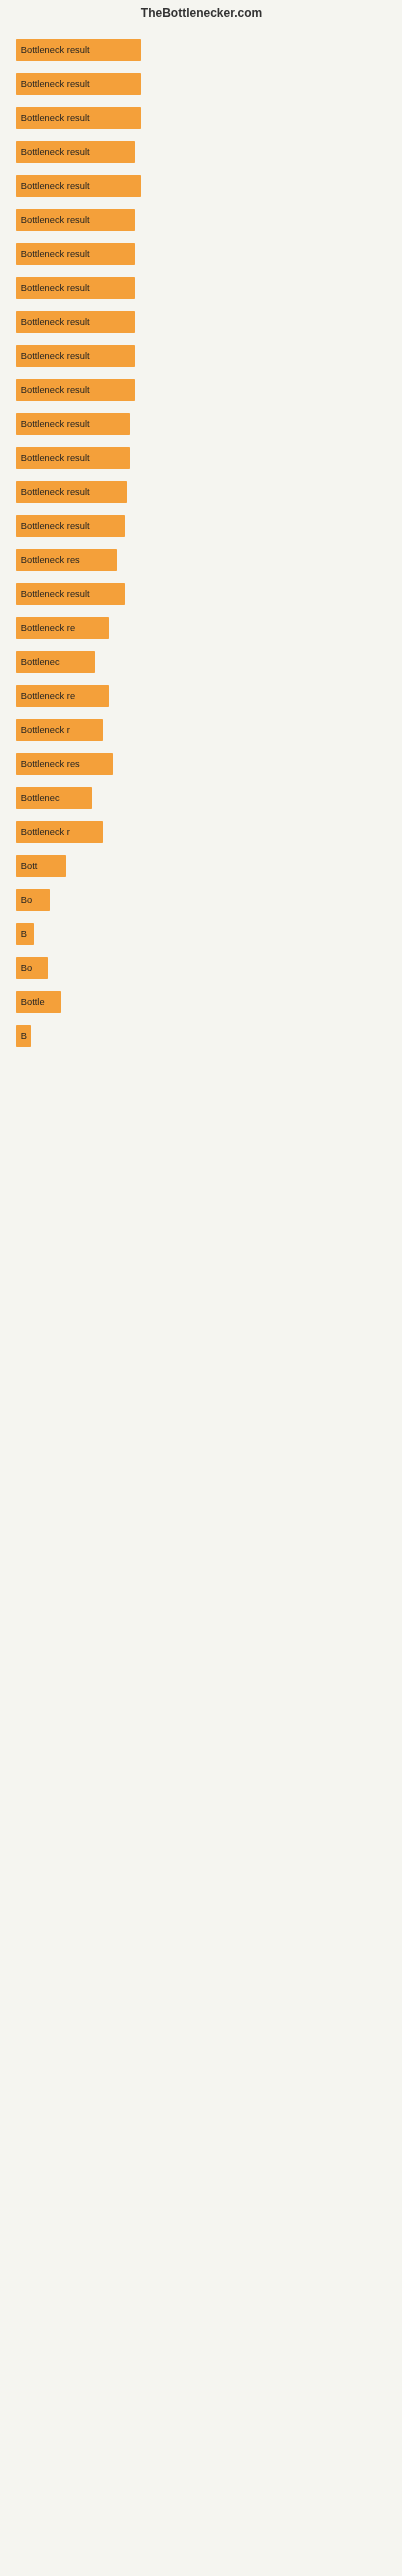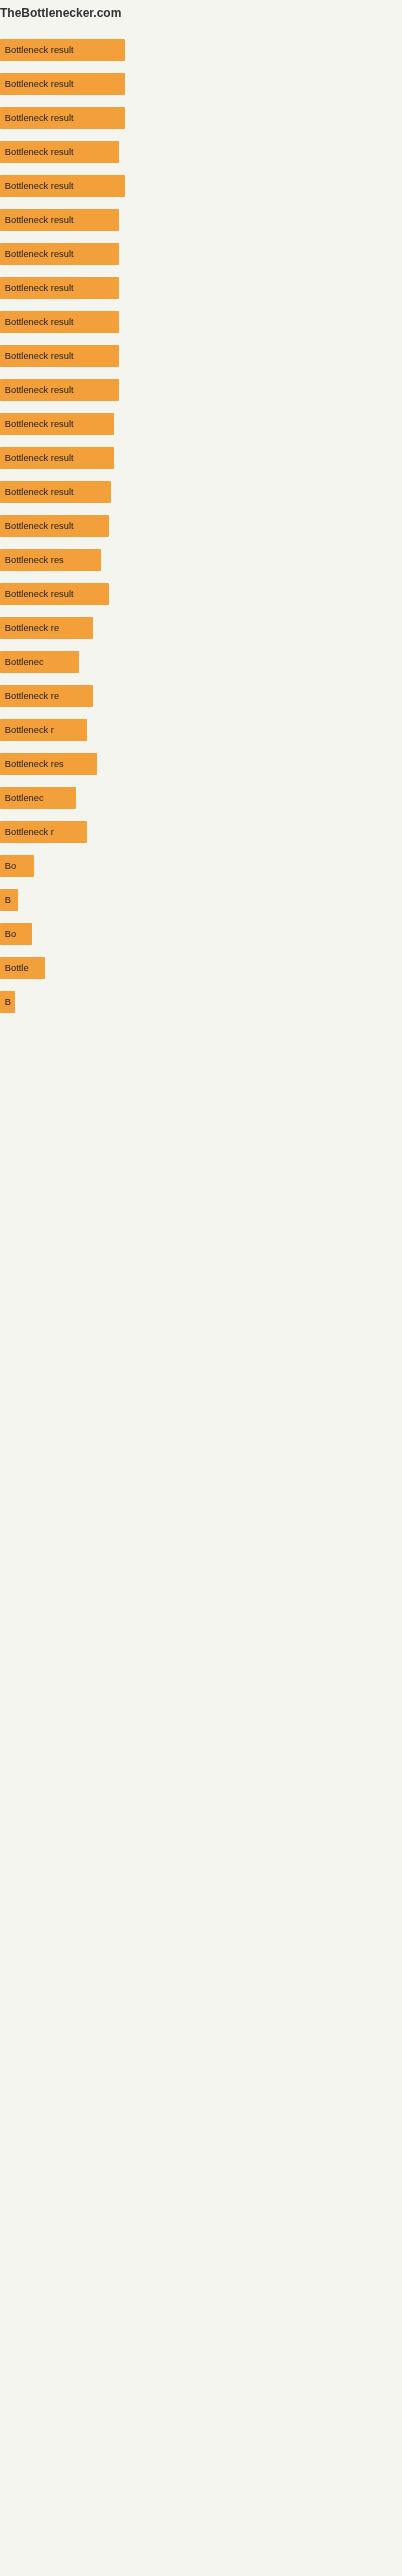--- a/index.html
+++ b/index.html
@@ -8,28 +8,30 @@
       box-sizing: border-box;
     }
     body {
       width: 403px;
       min-height: 2576px;
       background-color: #f5f5f0;
       font-family: Arial, sans-serif;
       position: relative;
     }
     .site-header {
+      text-align: center;
       padding: 6.4px 0 4.8px;
       font-size: 12px;
       color: #333;
       font-weight: bold;
       background: #f5f5f0;
     }
     .bars-container {
       padding: 8px 0 0 0;
+      margin-left: 16px;
     }
     .bar-row {
       display: flex;
       align-items: center;
       margin-bottom: 0px;
       height: 34px;
     }
     .bar {
       background-color: #f4a03a;
       height: 22.5px;
@@ -118,20 +120,23 @@
     <div class="bar-row">
       <div class="bar" style="width: 97px;">Bottleneck res</div>
     </div>
     <div class="bar-row">
       <div class="bar" style="width: 76px;">Bottlenec</div>
     </div>
     <div class="bar-row">
       <div class="bar" style="width: 87px;">Bottleneck r</div>
     </div>
     <div class="bar-row">
+      <div class="bar" style="width: 50px;">Bott</div>
+    </div>
+    <div class="bar-row">
       <div class="bar" style="width: 34px;">Bo</div>
     </div>
     <div class="bar-row">
       <div class="bar" style="width: 17.7px;">B</div>
     </div>
     <div class="bar-row">
       <div class="bar" style="width: 32px;">Bo</div>
     </div>
     <div class="bar-row">
       <div class="bar" style="width: 45px;">Bottle</div>

